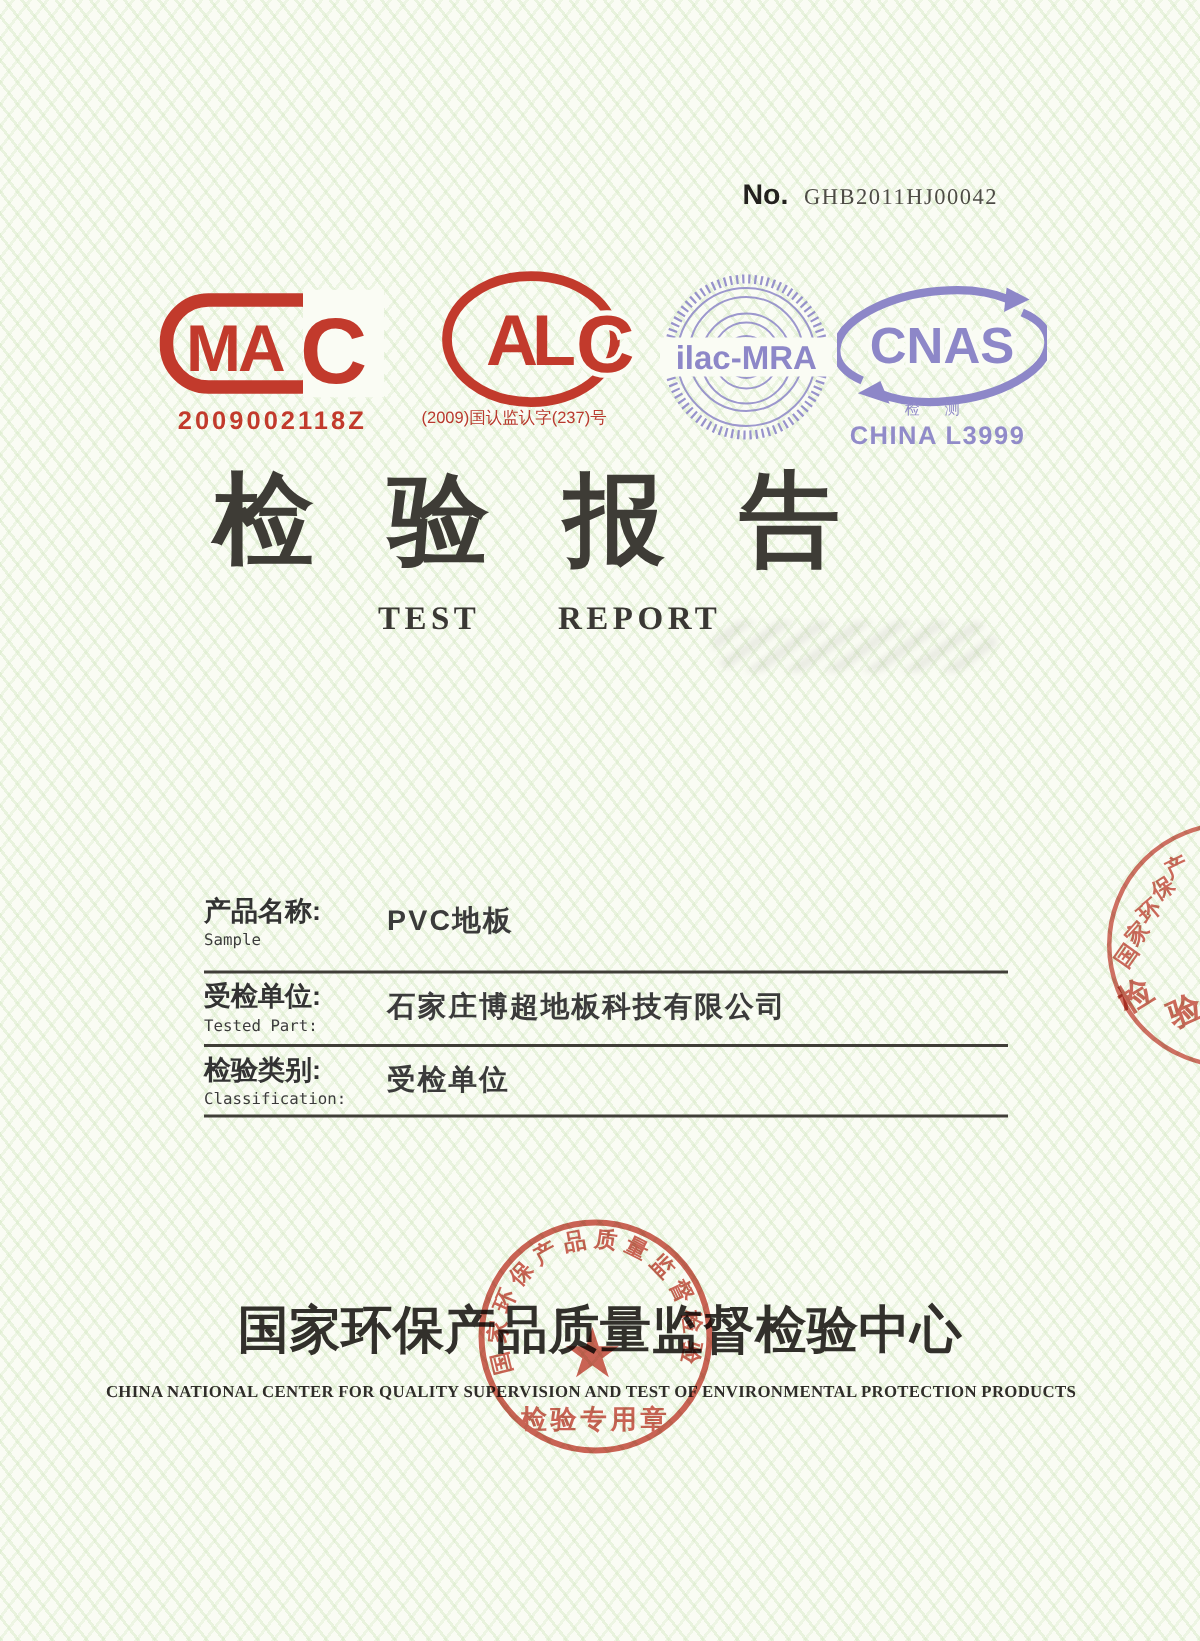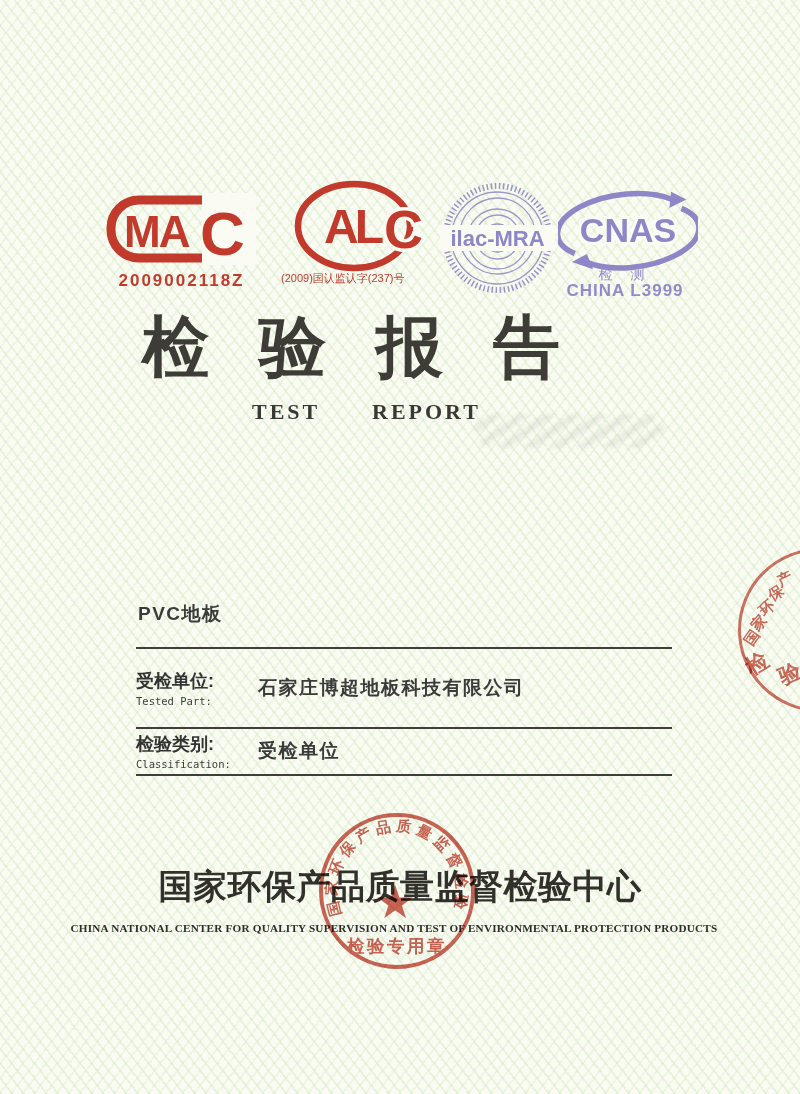--- a/index.html
+++ b/index.html
@@ -17,55 +17,59 @@
   
   .no-line{left:495px; top:120px; white-space:nowrap;}
   .no-label{font-weight:bold; font-size:19px; color:#23211e;}
   .no-value{font-family:"Liberation Serif", serif; font-size:15px; letter-spacing:1px; color:#4d4b45; margin-left:6px;}
 
   
   .logo-red{color:#c23a2c;}
   .logo-purple{color:#8d87c8;}
   .cma-number{left:104px; top:271px; width:155px; text-align:center; font-weight:bold; font-size:17px; letter-spacing:2px; color:#c23a2c;}
   .cal-caption{left:281px; top:271px; width:160px; text-align:left; font-size:11px; color:#b93a2e; white-space:nowrap;}
-  .cnas-cn{left:560px; top:266px; width:130px; text-align:center; font-size:14px; letter-spacing:7px; color:#938dca;}
+  .cnas-cn{left:560px; top:266px; width:130px; text-align:center; font-size:10px; letter-spacing:7px; color:#938dca;}
   .cnas-code{left:554px; top:281px; width:142px; text-align:center; font-weight:bold; font-size:17px; letter-spacing:1px; color:#918bc9;}
 
   
   .title-cn{left:142px; top:312px; font-size:67px; font-weight:bold; letter-spacing:50px; line-height:1.05; color:#3e3c36; white-space:nowrap;}
   .title-en{top:399px; font-family:Liberation Serif, serif; font-weight:bold; font-size:22px; letter-spacing:3px; color:#3a3834;}
   .title-en.w1{left:252px;} .title-en.w2{left:372px;}
   .faint-watermark{left:475px; top:414px; width:190px; height:34px; border-radius:17px;
     background:repeating-linear-gradient(-35deg, rgba(150,150,140,0.16) 0 7px, rgba(0,0,0,0) 7px 15px);
     filter:blur(2px);}
 
   
   .form{left:136px; top:592px; width:536px;}
   .form-row{display:flex; align-items:flex-start; border-bottom:2px solid #403e38; box-sizing:border-box;}
-  .form-row.r1{height:57px;} .form-row.r2{height:63px;margin-top:17px;} .form-row.r3{height:47px;}
+  .form-row.r1{height:57px;} .form-row.r2{height:49px;} .form-row.r3{height:47px;}
   .f-label{width:120px; padding-top:4px; flex:none;}
   .f-cn{font-size:18px; font-weight:bold; color:#333; line-height:1.25; white-space:nowrap;}
   .f-en{font-family:"DejaVu Sans Mono", monospace; font-size:10.5px; color:#3c3c3c; margin-top:2px; white-space:nowrap;}
   .f-value{padding-left:2px; padding-top:9px; font-size:19px; font-weight:600; letter-spacing:1.5px; color:#3b3b3b; white-space:nowrap;}
 
   
   .org-cn{left:0; top:864px; width:800px; text-align:center; font-size:34px; font-weight:bold; letter-spacing:0.5px; color:#32302b; white-space:nowrap;}
   .org-en{left:0; top:922px; width:788px; text-align:center; font-family:"Liberation Serif", serif; font-weight:bold; font-size:11.2px; letter-spacing:0.2px; color:#2f2d29; white-space:nowrap;}
 
   
   .stamp-main{left:297px; top:791px; width:200px; height:200px; color:#c5493a; opacity:0.85; mix-blend-mode:multiply;}
   .stamp-side-ring{left:738px; top:548px; width:164px; height:164px; border:3.5px solid #c5493a; border-radius:50%; box-sizing:border-box; opacity:0.78; mix-blend-mode:multiply;}
   .side-char{position:absolute; color:#c5493a; font-weight:bold; opacity:0.82; mix-blend-mode:multiply; font-size:15px; line-height:1;}
   .side-char.big{font-size:22px;}
 </style>
 </head>
 <body>
 
 <div class="page">
 
+  <div class="abs no-line">
+    <span class="no-label">No.</span>
+    <span class="no-value">GHB2011HJ00042</span>
+  </div>
 
   <svg class="abs logo-red" style="left:106px; top:193px;" width="150" height="72" viewBox="0 0 150 72">
     <rect x="5" y="7" width="118" height="58" rx="28" fill="none" stroke="currentColor" stroke-width="9"></rect>
     <rect x="96" y="0" width="54" height="72" fill="#fafcf4"></rect>
     <text x="18" y="54" font-size="44" font-weight="bold" letter-spacing="-2" fill="currentColor">MA</text>
     <text x="94" y="62" font-size="62" font-weight="bold" fill="currentColor">C</text>
   </svg>
   <div class="abs cma-number">2009002118Z</div>
 
   <svg class="abs logo-red" style="left:292px; top:180px;" width="140" height="92" viewBox="0 0 140 92">
@@ -100,20 +104,24 @@
   <div class="abs cnas-cn">检 测</div>
   <div class="abs cnas-code">CHINA L3999</div>
 
   <div class="abs title-cn">检验报告</div>
   <div class="abs title-en w1">TEST</div>
   <div class="abs title-en w2">REPORT</div>
   <div class="abs faint-watermark"></div>
 
   <div class="abs form">
     <div class="form-row r1">
+      <div class="f-label">
+        <div class="f-cn">产品名称:</div>
+        <div class="f-en">Sample</div>
+      </div>
       <div class="f-value">PVC地板</div>
     </div>
     <div class="form-row r2">
       <div class="f-label">
         <div class="f-cn">受检单位:</div>
         <div class="f-en">Tested Part:</div>
       </div>
       <div class="f-value">石家庄博超地板科技有限公司</div>
     </div>
     <div class="form-row r3">

